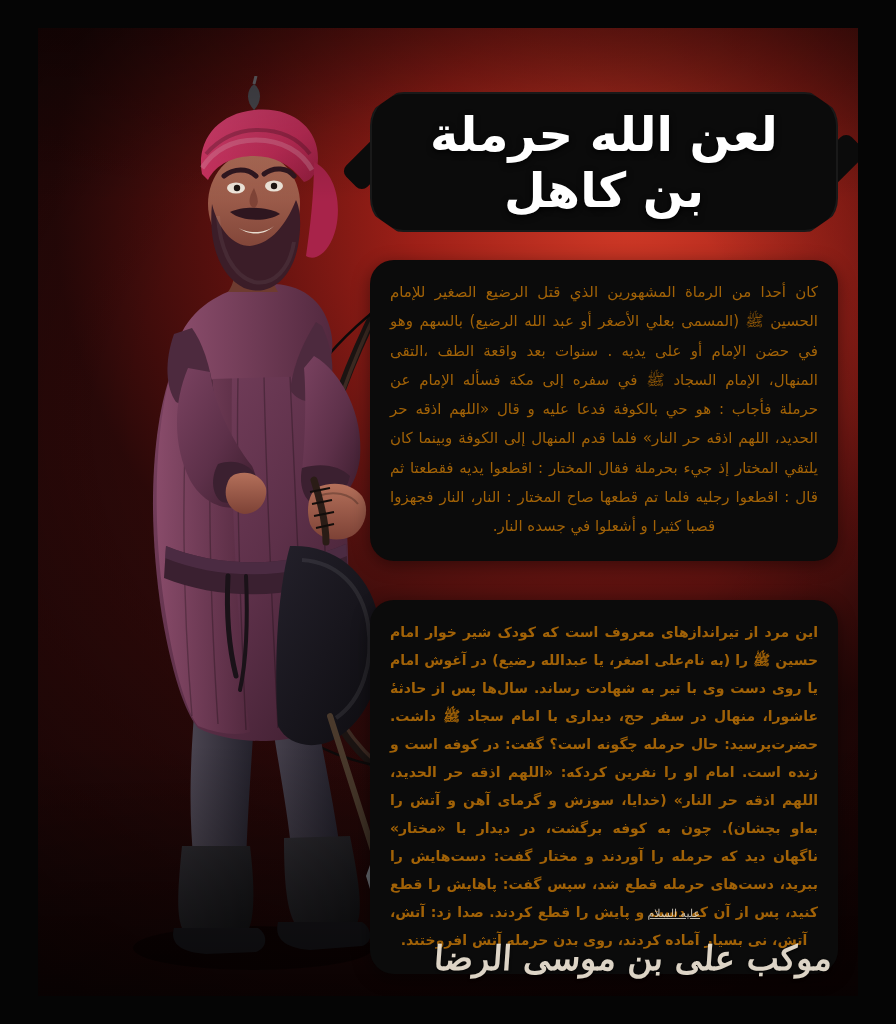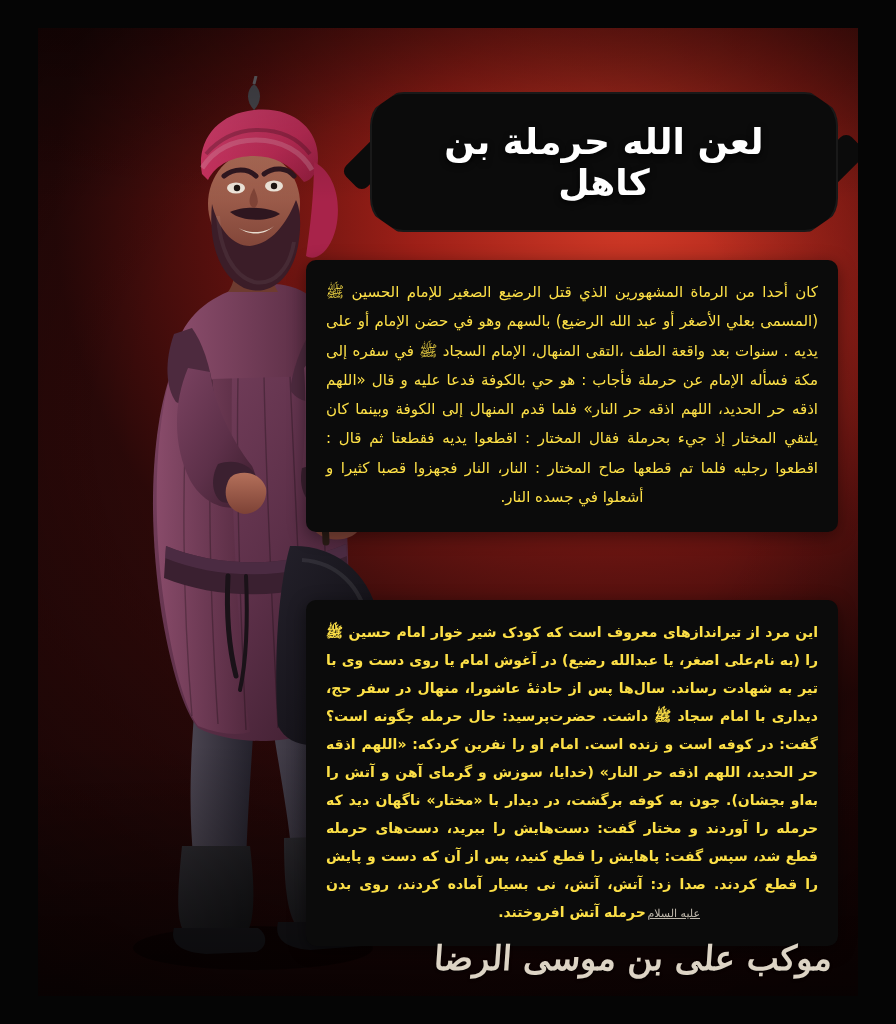--- a/index.html
+++ b/index.html
@@ -77,39 +77,39 @@
     border-radius: 8px;
   }
   .title-plaque .notch-l { left: -14px; }
   .title-plaque .notch-r { right: -14px; }
   .title-text {
     position: absolute;
     inset: 0;
     display: flex; align-items: center; justify-content: center;
     color: #ffffff;
     font-family: "DejaVu Sans", sans-serif;
-    font-size: 36px;
+    font-size: 48px;
     font-weight: bold;
     letter-spacing: 0px;
     direction: rtl;
     text-align: center;
     padding: 3px 34px;
     text-shadow: 0 2px 6px rgba(0,0,0,0.85);
     z-index: 2;
   }
 
   
   .card {
     position: absolute;
     right: 20px;
-    width: 532px;
+    width: 468px;
     background: #0b0b0b;
-    border-radius: 10px;
+    border-radius: 24px;
     padding: 18px 20px 20px 20px;
-    color: #fde047;
+    color: #a16207;
     direction: rtl;
     text-align: justify;
     text-align-last: center;
     z-index: 5;
     box-shadow: 0 4px 18px rgba(0,0,0,0.45);
   }
   .card p {
     margin: 0;
     font-size: 14.5px;
     line-height: 1.92;

